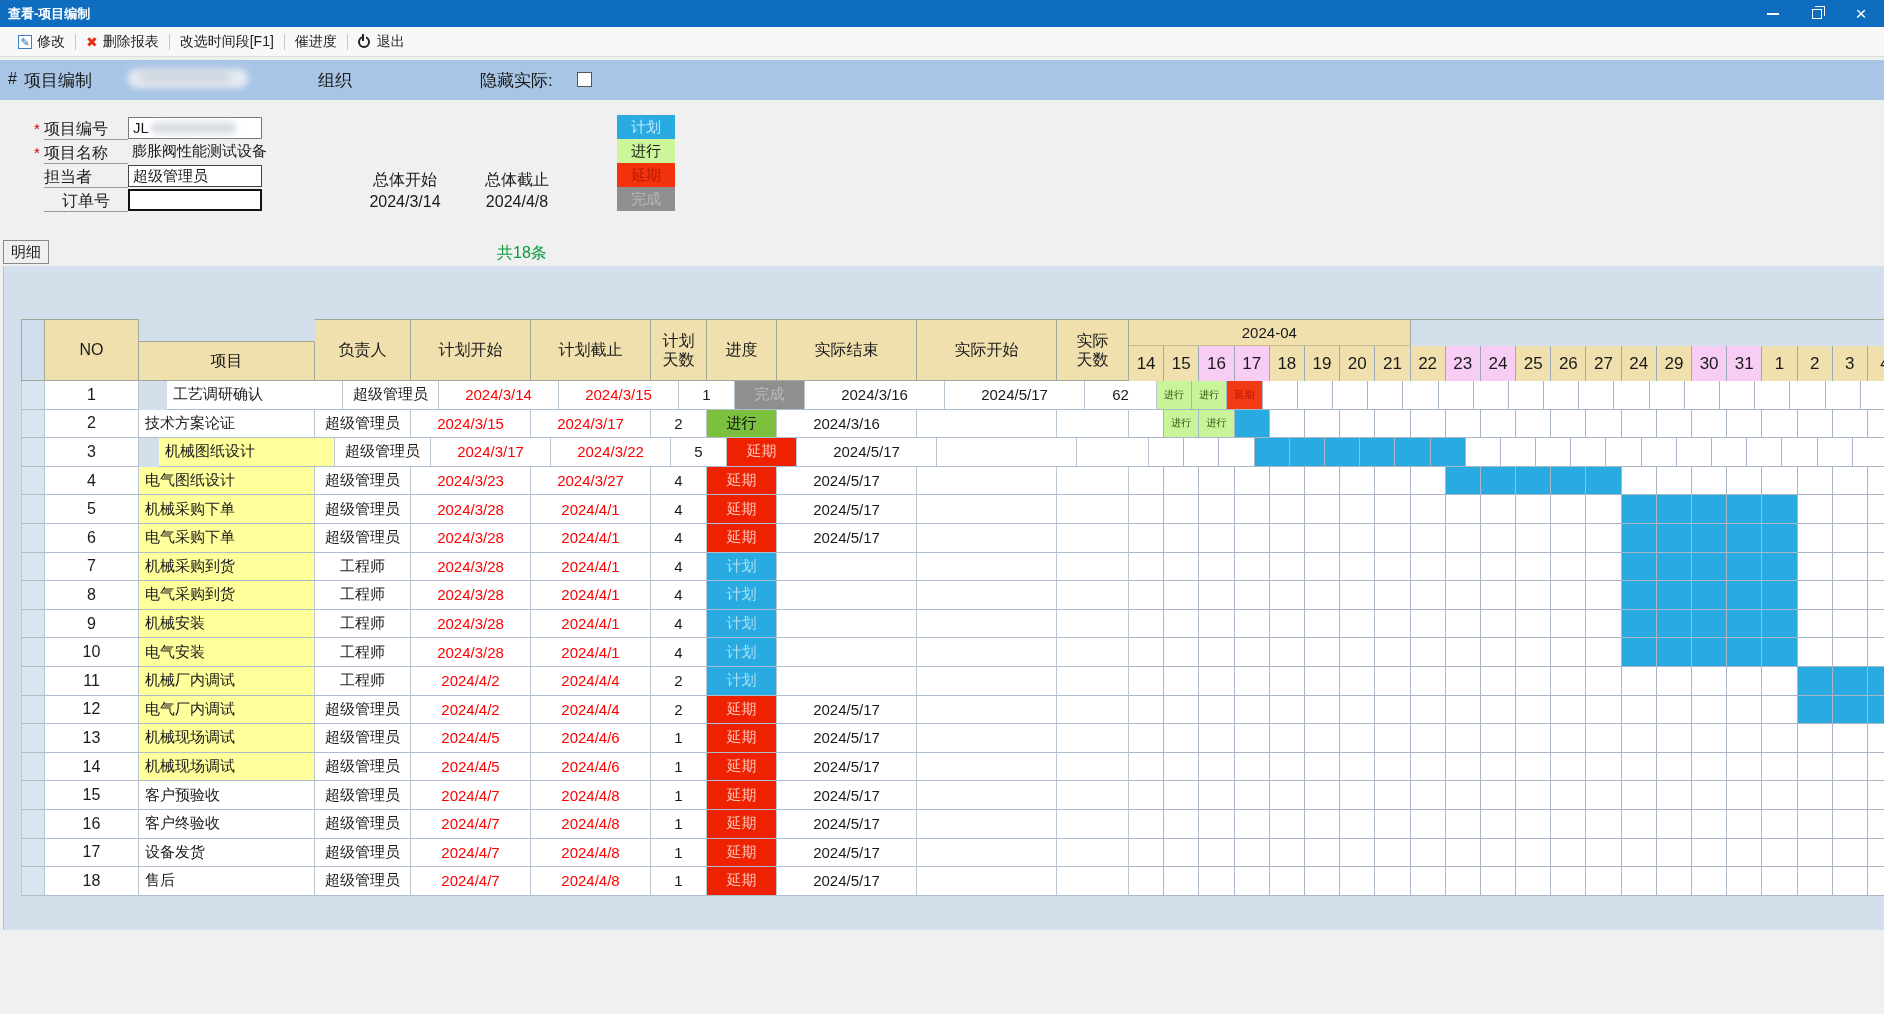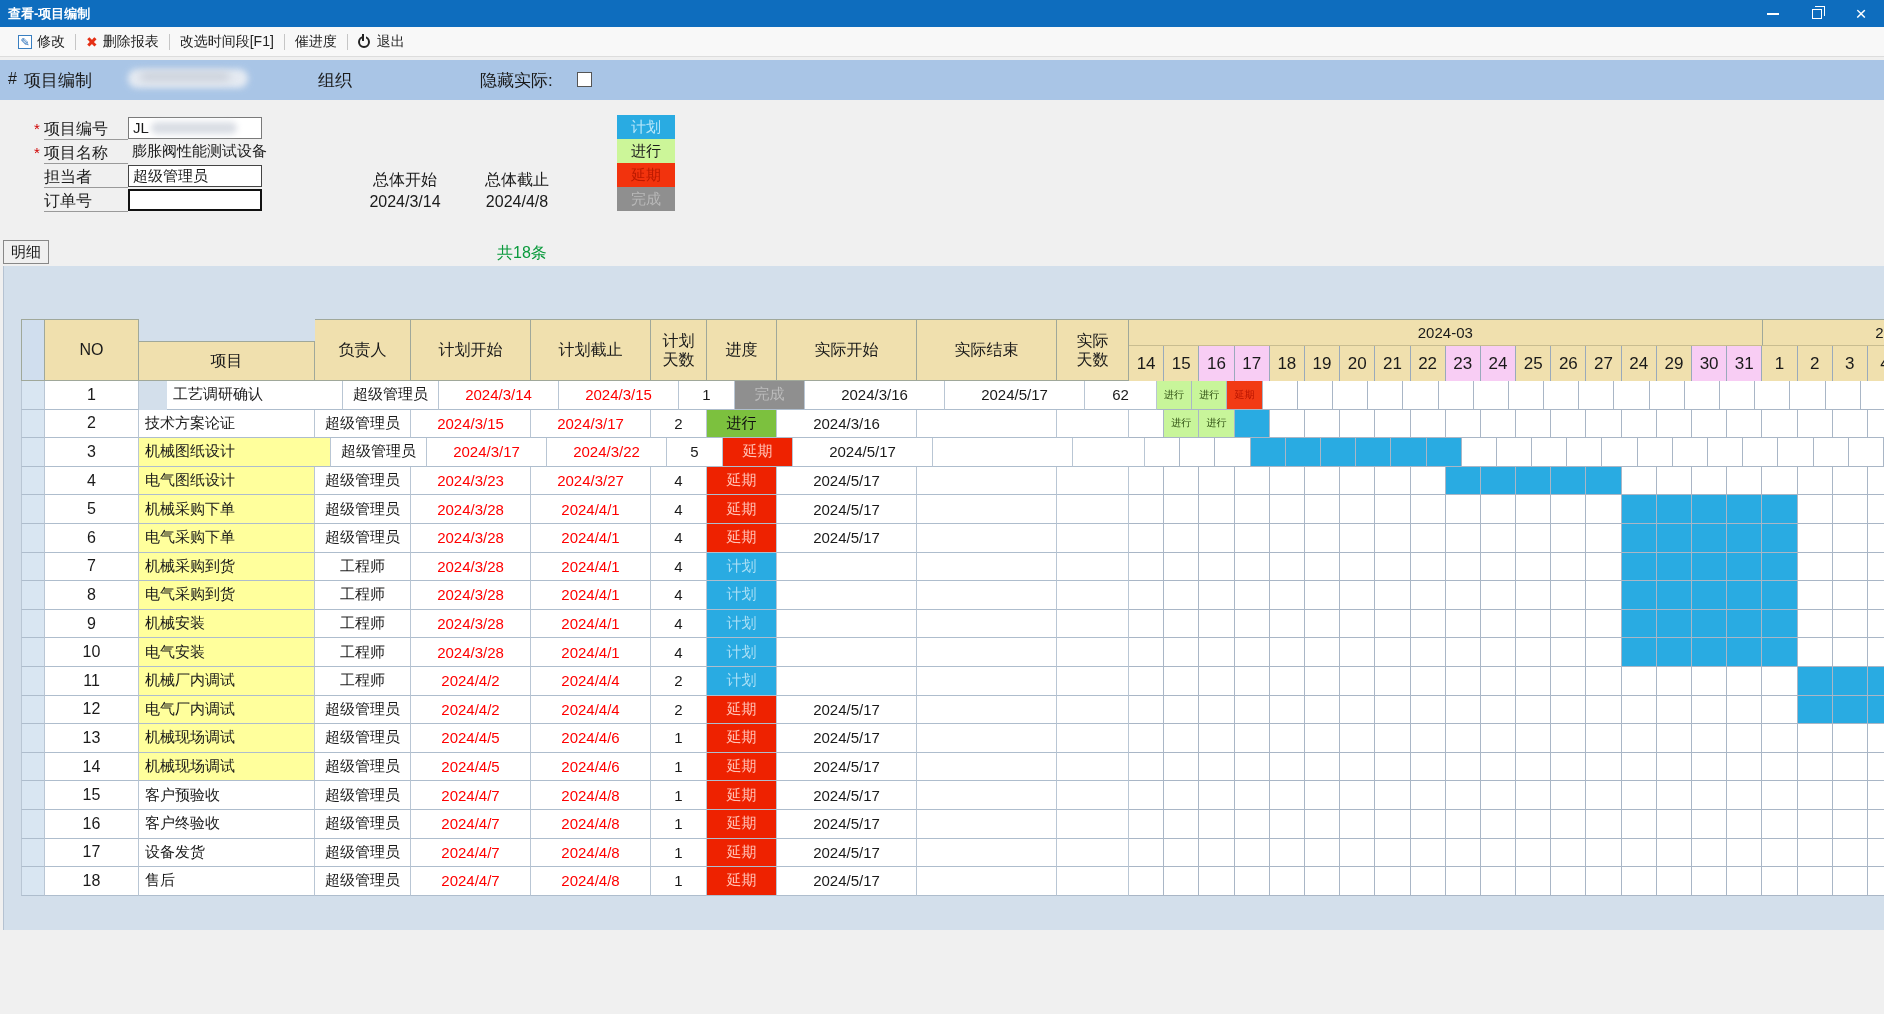--- a/index.html
+++ b/index.html
@@ -150,21 +150,21 @@
   <div class="f-row" style="top:40px;">
     <span class="req">*</span>
     <span class="f-label">项目名称</span>
     <span class="f-input b-none"><span>膨胀阀性能测试设备</span></span>
   </div>
   <div class="f-row" style="top:64px;">
     <span class="req"> </span>
     <span class="f-label">担当者</span>
     <span class="f-input b-mid"><span>超级管理员</span></span>
   </div>
-  <div class="f-row" style="top:88px;">
+  <div class="f-row" style="top:88px;text-align:center;">
     <span class="req"> </span>
     <span class="f-label">订单号</span>
     <span class="f-input b-focus"><span></span></span>
   </div>
   <span class="ov-label" style="left:350px;">总体开始</span>
   <span class="ov-value" style="left:350px;">2024/3/14</span>
   <span class="ov-label" style="left:462px;">总体截止</span>
   <span class="ov-value" style="left:462px;">2024/4/8</span>
   <div class="legend" id="legend">
       <div class="lg lg-plan">计划</div>
@@ -184,27 +184,26 @@
       <div class="hdr">
         <div class="hcell first" style="width: 24px;"></div>
         <div class="hcell" style="width: 94px;">NO</div>
         <div class="hcell" style="width: 176px; margin-top: 22px;">项目</div>
         <div class="hcell" style="width: 96px;">负责人</div>
         <div class="hcell" style="width: 120px;">计划开始</div>
         <div class="hcell" style="width: 120px;">计划截止</div>
         <div class="hcell" style="width: 56px;">计划
 天数</div>
         <div class="hcell" style="width: 70px;">进度</div>
+        <div class="hcell" style="width: 140px;">实际结束</div>
         <div class="hcell" style="width: 140px;">实际开始</div>
-        <div class="hcell" style="width: 140px;">实际结束</div>
         <div class="hcell" style="width: 72px;">实际
 天数</div>
         <div class="gantt-hdr">
           <div class="month-row">
-            <div class="mcell" style="width: 633.6px;">2024-03</div>
             <div class="mcell" style="width: 281.6px;">2024-04</div>
           </div>
           <div class="day-row">
             <div class="dcell">14</div>
             <div class="dcell">15</div>
             <div class="dcell weekend">16</div>
             <div class="dcell weekend">17</div>
             <div class="dcell">18</div>
             <div class="dcell">19</div>
             <div class="dcell">20</div>
@@ -296,21 +295,21 @@
           <div class="gcell"></div>
           <div class="gcell"></div>
           <div class="gcell"></div>
           <div class="gcell"></div>
           <div class="gcell"></div>
         </div>
       </div>
       <div class="trow">
         <div class="cell sel" style="width: 24px;"></div>
         <div class="cell no" style="width: 94px;">3</div>
-        <div class="cell name yellow" style="width: 192px;">机械图纸设计</div>
+        <div class="cell name yellow" style="width: 176px; margin-left: 20px;">机械图纸设计</div>
         <div class="cell " style="width: 96px;">超级管理员</div>
         <div class="cell reddate" style="width: 120px;">2024/3/17</div>
         <div class="cell reddate" style="width: 120px;">2024/3/22</div>
         <div class="cell " style="width: 56px;">5</div>
         <div class="cell st-delay" style="width: 70px;">延期</div>
         <div class="cell " style="width: 140px;">2024/5/17</div>
         <div class="cell " style="width: 140px;"></div>
         <div class="cell " style="width: 72px;"></div>
         <div class="gantt-row">
           <div class="gcell"></div>

